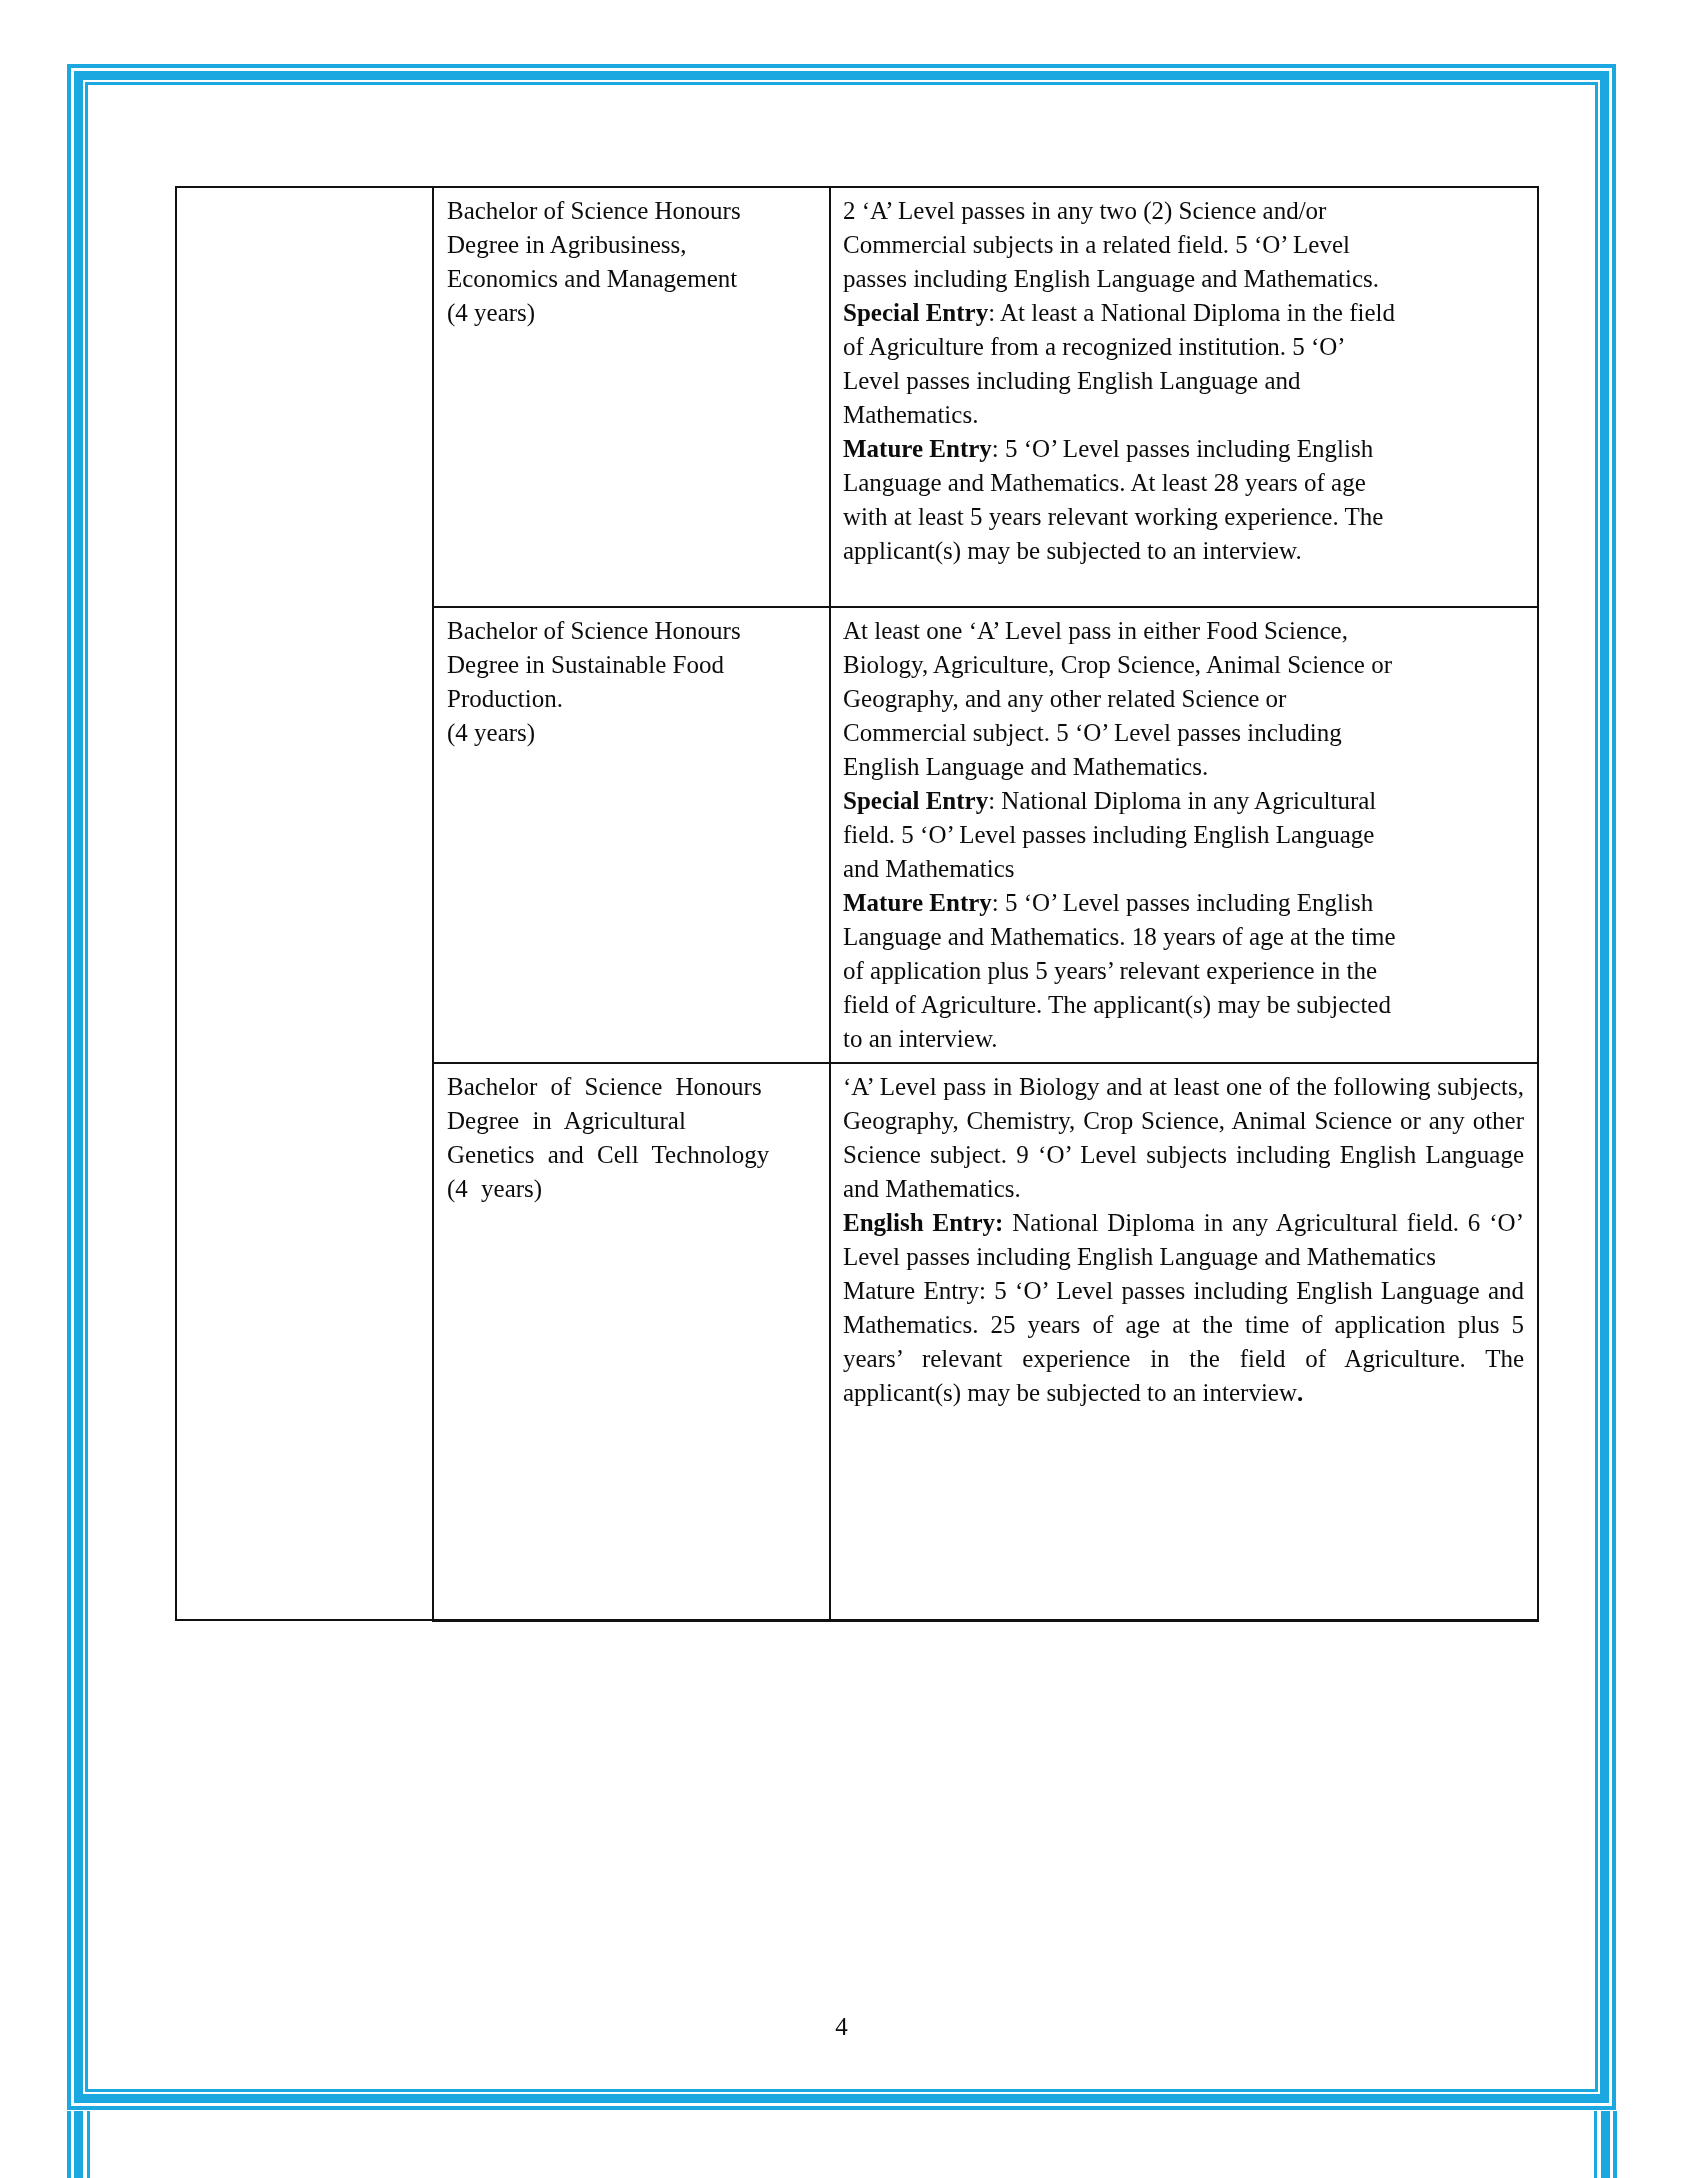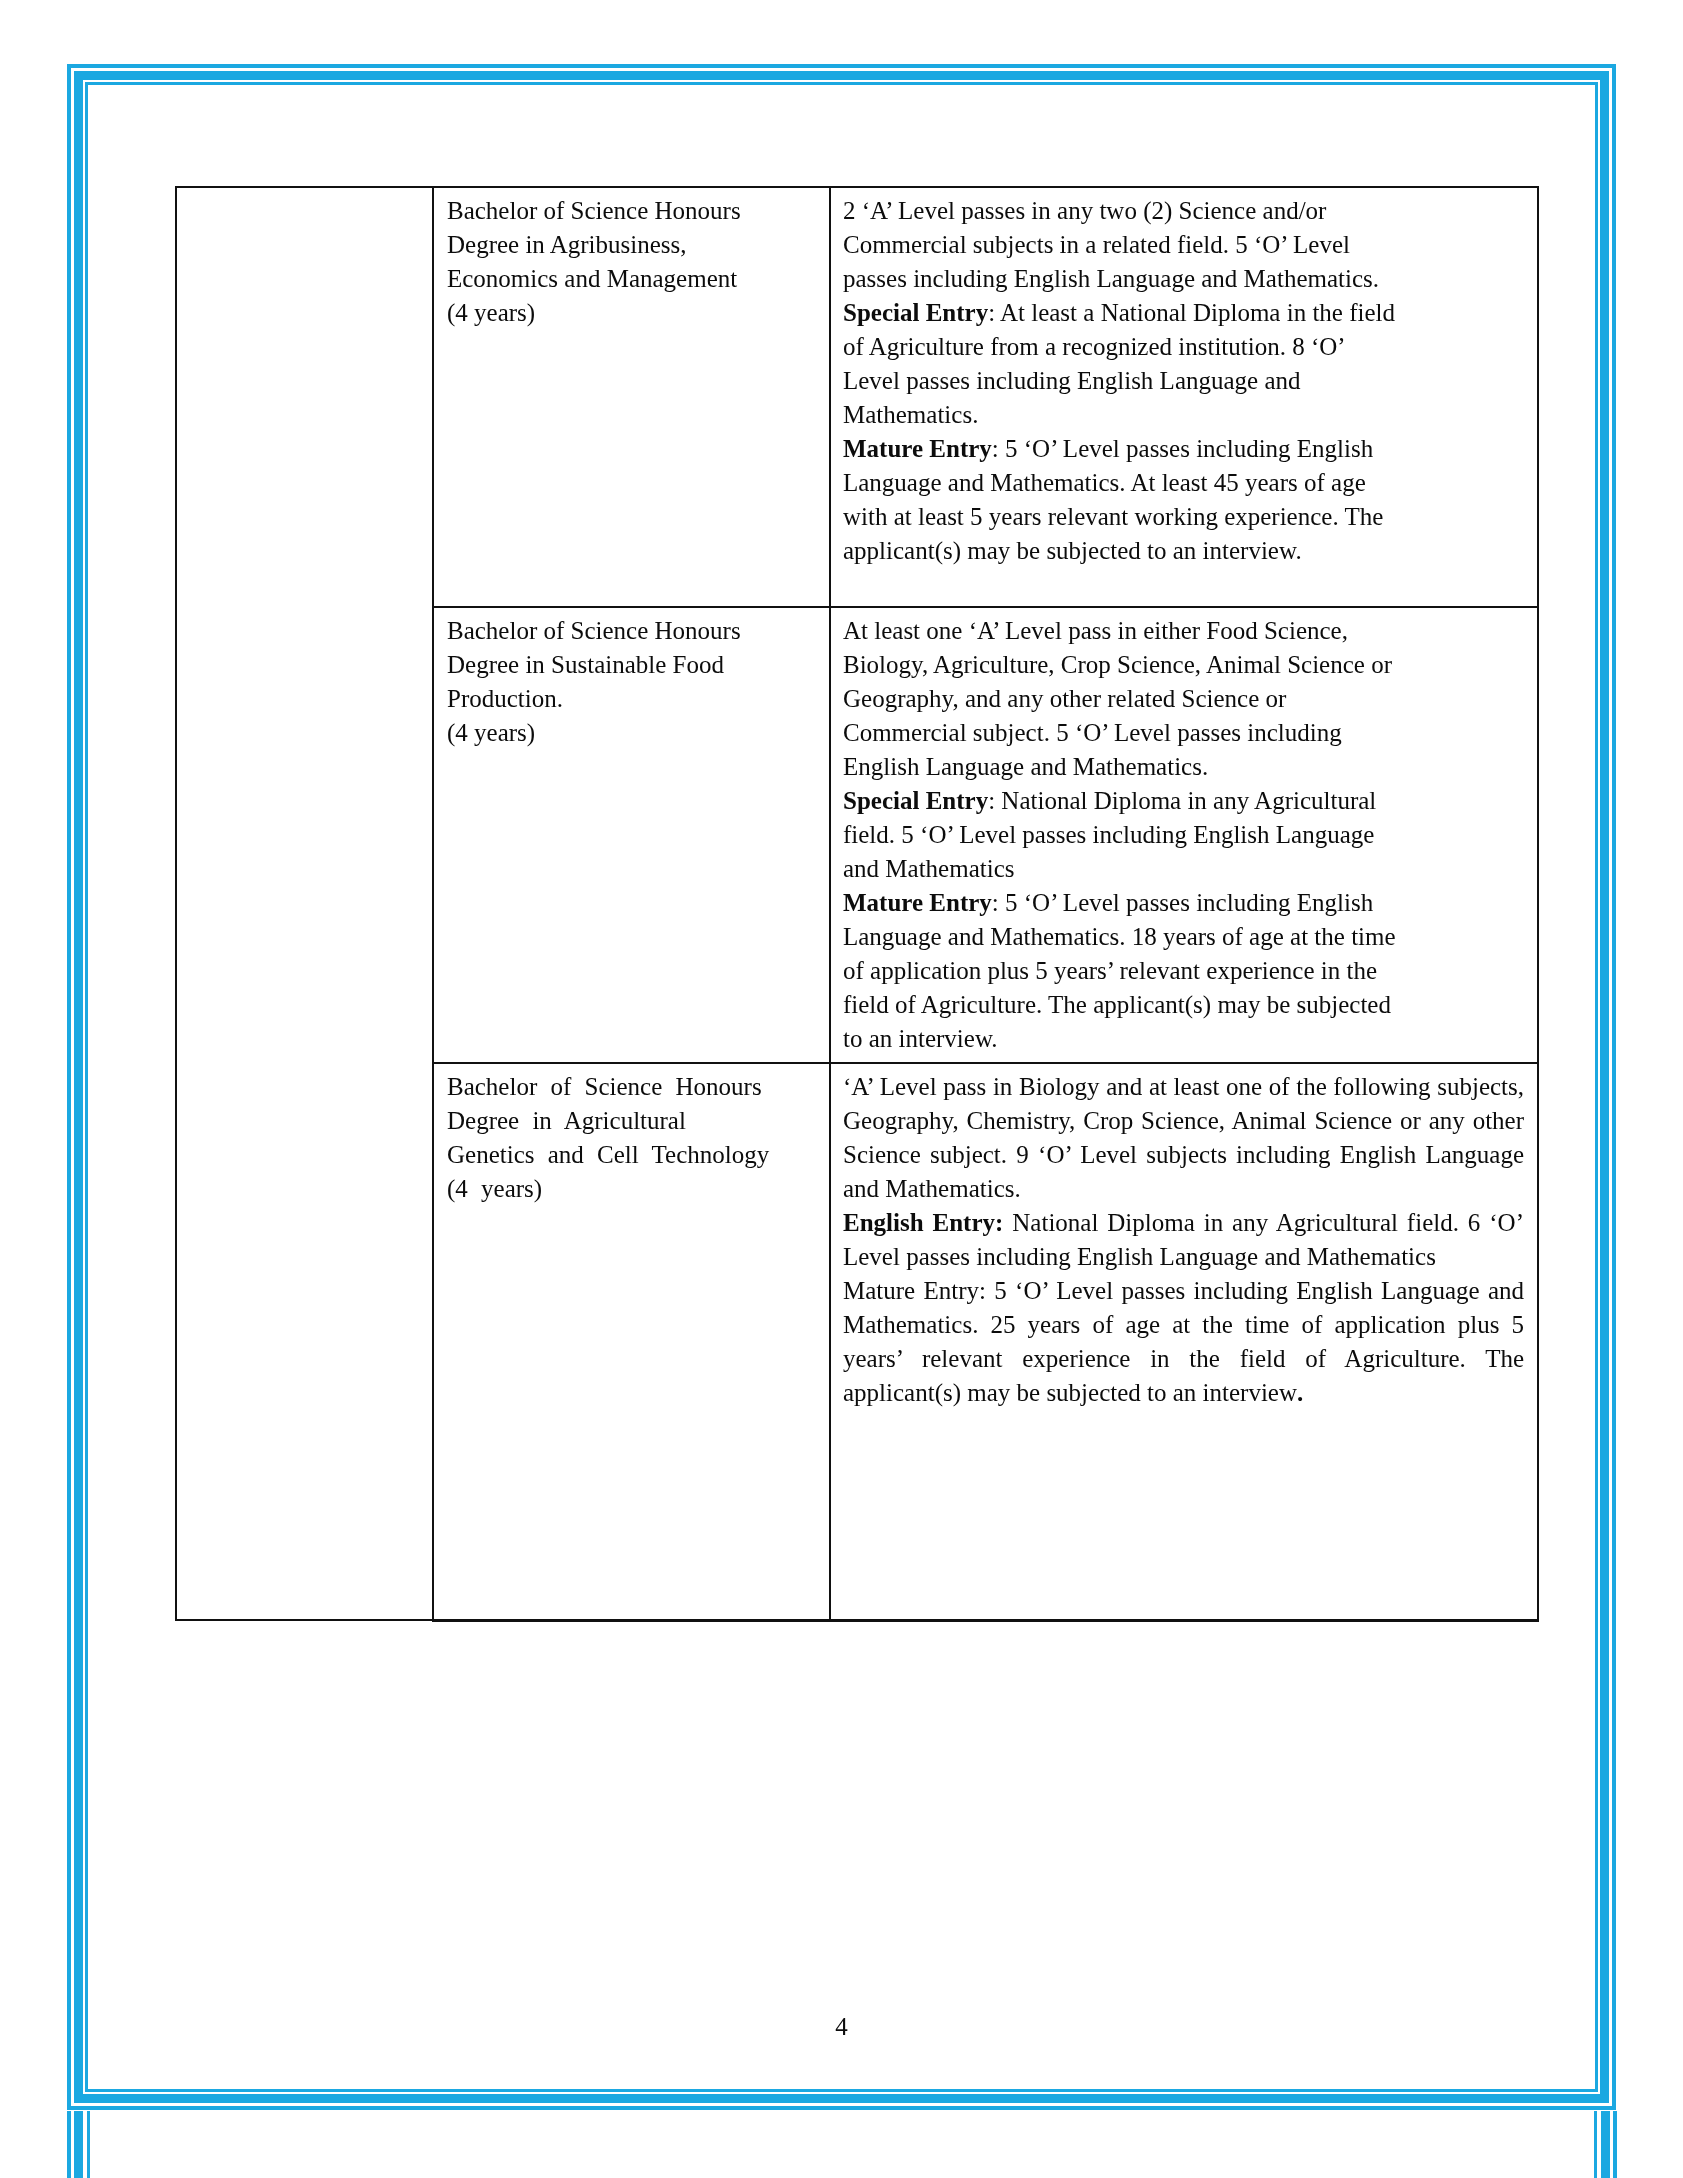--- a/index.html
+++ b/index.html
@@ -65,25 +65,25 @@
         <tr class="r1">
       <td class="col-empty" rowspan="3"></td>
       <td class="col-program">Bachelor of Science Honours
 Degree in Agribusiness,
 Economics and Management
 (4 years)</td>
       <td class="col-req"><span>2 ‘A’ Level passes in any two (2) Science and/or
 Commercial subjects in a related field. 5 ‘O’ Level
 passes including English Language and Mathematics.
 </span><span style="font-weight: bold;">Special Entry</span><span>: At least a National Diploma in the field
-of Agriculture from a recognized institution. 8 ‘O’
+of Agriculture from a recognized institution. 5 ‘O’
 Level passes including English Language and
 Mathematics.
 </span><span style="font-weight: bold;">Mature Entry</span><span>: 5 ‘O’ Level passes including English
-Language and Mathematics. At least 45 years of age
+Language and Mathematics. At least 28 years of age
 with at least 5 years relevant working experience. The
 applicant(s) may be subjected to an interview.</span></td>
     </tr>
     <tr class="r2">
       <td class="col-program">Bachelor of Science Honours
 Degree in Sustainable Food
 Production.
 (4 years)</td>
       <td class="col-req"><span>At least one ‘A’ Level pass in either Food Science,
 Biology, Agriculture, Crop Science, Animal Science or

